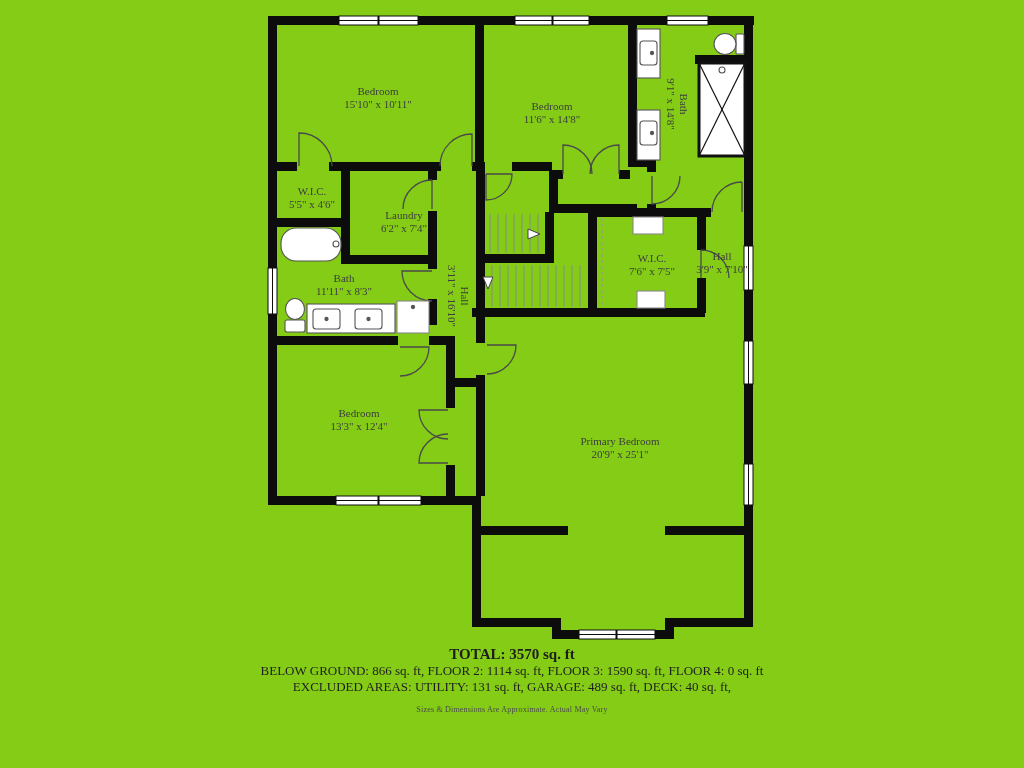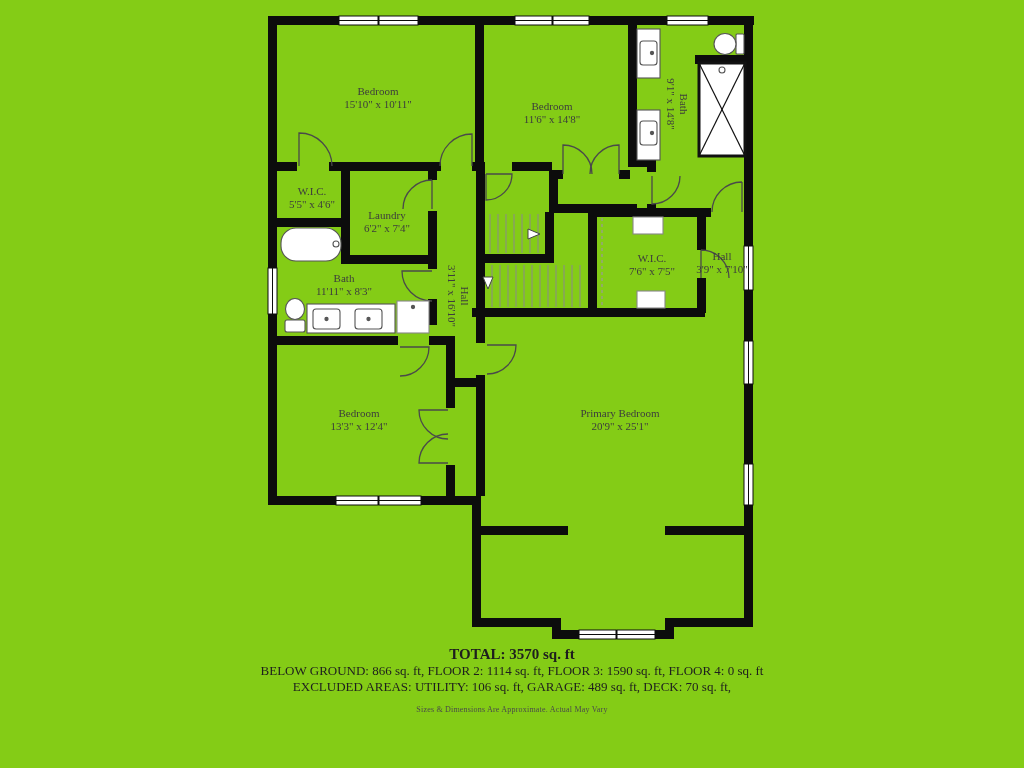--- a/index.html
+++ b/index.html
@@ -230,21 +230,21 @@
     <div>11'6" x 14'8"</div>
   </div>
   <div class="room-label rot" style="left:677px;top:104px">
     <div>Bath</div>
     <div>9'1" x 14'8"</div>
   </div>
   <div class="room-label" style="left:312px;top:198px">
     <div>W.I.C.</div>
     <div>5'5" x 4'6"</div>
   </div>
-  <div class="room-label" style="left:387px;top:222px">
+  <div class="room-label" style="left:404px;top:222px">
     <div>Laundry</div>
     <div>6'2" x 7'4"</div>
   </div>
   <div class="room-label rot" style="left:458px;top:296px">
     <div>Hall</div>
     <div>3'11" x 16'10"</div>
   </div>
   <div class="room-label" style="left:652px;top:265px">
     <div>W.I.C.</div>
     <div>7'6" x 7'5"</div>
@@ -254,25 +254,25 @@
     <div>3'9" x 7'10"</div>
   </div>
   <div class="room-label" style="left:344px;top:285px">
     <div>Bath</div>
     <div>11'11" x 8'3"</div>
   </div>
   <div class="room-label" style="left:359px;top:420px">
     <div>Bedroom</div>
     <div>13'3" x 12'4"</div>
   </div>
-  <div class="room-label" style="left:620px;top:420px">
+  <div class="room-label" style="left:620px;top:448px">
     <div>Primary Bedroom</div>
     <div>20'9" x 25'1"</div>
   </div>
 
   <div class="summary">
     <div class="total">TOTAL: 3570 sq. ft</div>
     <div class="line">BELOW GROUND: 866 sq. ft, FLOOR 2: 1114 sq. ft, FLOOR 3: 1590 sq. ft, FLOOR 4: 0 sq. ft</div>
-    <div class="line">EXCLUDED AREAS: UTILITY: 106 sq. ft, GARAGE: 489 sq. ft, DECK: 70 sq. ft,</div>
+    <div class="line">EXCLUDED AREAS: UTILITY: 131 sq. ft, GARAGE: 489 sq. ft, DECK: 40 sq. ft,</div>
     <div class="disclaimer">Sizes &amp; Dimensions Are Approximate. Actual May Vary</div>
   </div>
 
 </div>
 
 </body></html>

